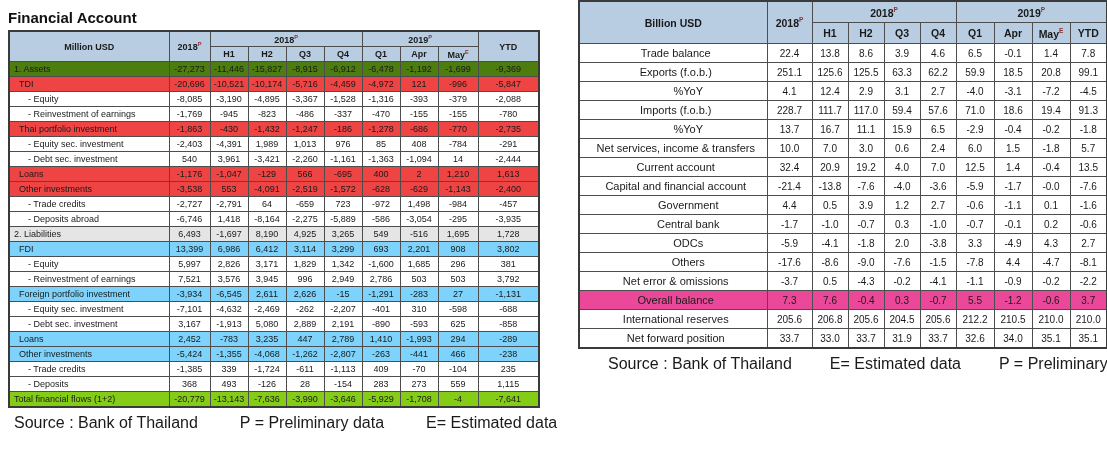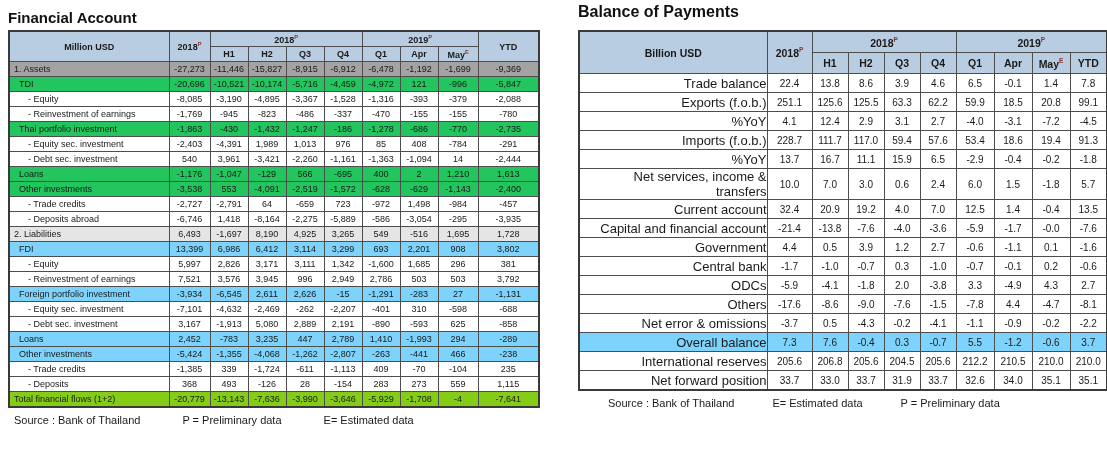--- a/index.html
+++ b/index.html
@@ -14,35 +14,35 @@
   table{border-collapse:collapse;table-layout:fixed;width:100%;}
   table,th,td{border:1px solid #4d4d4d;}
   table{border:2px solid #3a3a3a;}
   th{background:#b9cde2;font-weight:600;text-align:center;vertical-align:middle;padding:0;}
   td{text-align:center;vertical-align:middle;padding:0;background:#fff;}
   sup{font-size:0.62em;color:#8b3232;font-weight:600;}
   
   .t-left th{font-size:9px;height:14px;}
   .t-left td{font-size:9px;height:14px;}
   .t-left td.lbl{text-align:left;padding-left:9px;}
-  .t-left tr.section-dark td{background:#a3a3a3;}
+  .t-left tr.section-dark td{background:#4d7c0f;}
   .t-left tr.section-blue td{background:#e5e5e5;}
-  .t-left tr.cat-gray td{background:#22c55e;}
+  .t-left tr.cat-gray td{background:#ef4444;}
   .t-left tr.cat-blue td{background:#7dd3fc;}
   .t-left tr.total td{background:#84cc16;}
   .t-left tr.section-dark td.lbl,.t-left tr.section-blue td.lbl,
   .t-left tr.total td.lbl{padding-left:4px;}
   .t-left tr.sub td.lbl{padding-left:18px;}
   
   .t-right th{font-size:10.5px;height:20px;}
   .t-right td{font-size:10px;height:18px;}
-  .t-right td.lbl{text-align:right;padding-left:5px;font-size:13px;}
+  .t-right td.lbl{text-align:center;padding-left:5px;font-size:11px;}
   .t-right tr.indent td.lbl{padding-left:30px;}
-  .t-right tr.highlight td{background:#7dd3fc;}
-  .footer{display:flex;font-size:11px;color:#1a1a1a;white-space:nowrap;}
+  .t-right tr.highlight td{background:#ec4899;}
+  .footer{display:flex;font-size:16px;color:#1a1a1a;white-space:nowrap;}
   #panel-left .footer{margin:6px 0 0 6px;gap:42px;}
   #panel-right .footer{margin:6px 0 0 30px;gap:38px;}
 </style>
 </head>
 <body>
 
 <div class="panel" id="panel-left">
   <div class="title">Financial Account</div>
   <table class="t-left">
     <colgroup>
@@ -230,21 +230,21 @@
           <td>693</td>
           <td>2,201</td>
           <td>908</td>
           <td>3,802</td>
         </tr>
         <tr class="sub">
           <td class="lbl">- Equity</td>
           <td>5,997</td>
           <td>2,826</td>
           <td>3,171</td>
-          <td>3,111</td>
+          <td>1,829</td>
           <td>1,342</td>
           <td>-1,600</td>
           <td>1,685</td>
           <td>296</td>
           <td>381</td>
         </tr>
         <tr class="sub">
           <td class="lbl">- Reinvestment of earnings</td>
           <td>7,521</td>
           <td>3,576</td>
@@ -355,21 +355,20 @@
       </tbody>
   </table>
   <div class="footer">
     <span>Source : Bank of Thailand</span>
     <span>P = Preliminary data</span>
     <span>E= Estimated data</span>
   </div>
 </div>
 
 <div class="panel" id="panel-right">
-  <div class="title">Balance of Payments</div>
   <table class="t-right">
     <colgroup>
       <col style="width:188px">
         <col style="width:45px">
       <col style="width:36px">
         <col style="width:36px">
         <col style="width:36px">
         <col style="width:36px">
       <col style="width:38px">
         <col style="width:38px">
@@ -431,21 +430,21 @@
           <td>-7.2</td>
           <td>-4.5</td>
         </tr>
         <tr class="plain">
           <td class="lbl">Imports (f.o.b.)</td>
           <td>228.7</td>
           <td>111.7</td>
           <td>117.0</td>
           <td>59.4</td>
           <td>57.6</td>
-          <td>53.4</td>
+          <td>71.0</td>
           <td>18.6</td>
           <td>19.4</td>
           <td>91.3</td>
         </tr>
         <tr class="indent">
           <td class="lbl">%YoY</td>
           <td>13.7</td>
           <td>16.7</td>
           <td>11.1</td>
           <td>15.9</td>

